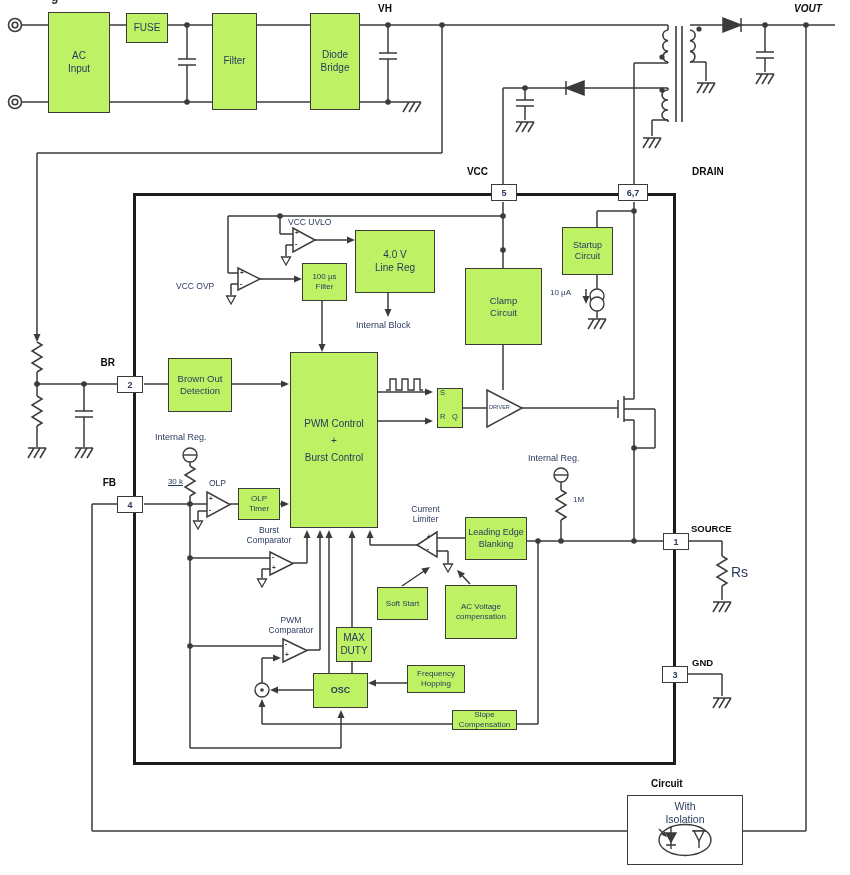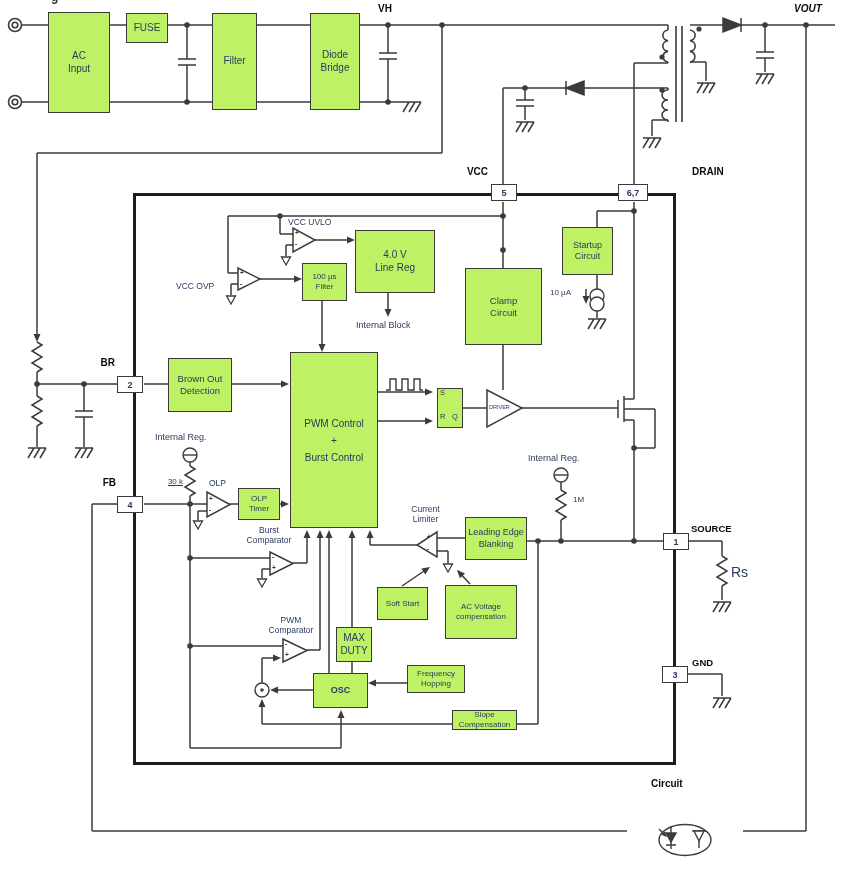--- a/index.html
+++ b/index.html
@@ -299,20 +299,22 @@
   <div class="box ml" style="left:336px;top:627px;width:36px;height:35px;font-size:10px;"><span>MAX
 DUTY</span></div>
   <div class="box" style="left:313px;top:673px;width:55px;height:35px;font-size:9px;font-weight:600;">
       <span>OSC</span>
     </div>
   <div class="box ml" style="left:407px;top:665px;width:58px;height:28px;font-size:8px;"><span>Frequency
 Hopping</span></div>
   <div class="box ml" style="left:452px;top:710px;width:65px;height:20px;font-size:8px;"><span>Slope
 Compensation</span></div>
 
+  <div class="box ml noline" style="left:627px;top:795px;width:116px;height:70px;font-size:10.5px;align-items:flex-start;padding-top:4px;"><span>With
+Isolation</span></div>
 
   <div class="pin" style="left:491px;top:184px;width:26px;height:17px;">
       <span>5</span>
     </div>
   <div class="pin" style="left:618px;top:184px;width:30px;height:17px;">
       <span>6,7</span>
     </div>
   <div class="pin" style="left:117px;top:376px;width:26px;height:17px;">
       <span>2</span>
     </div>

